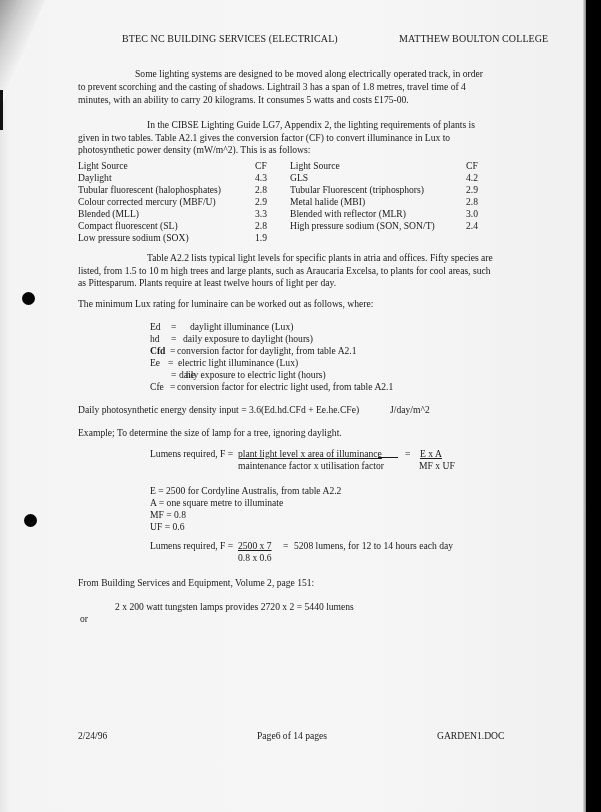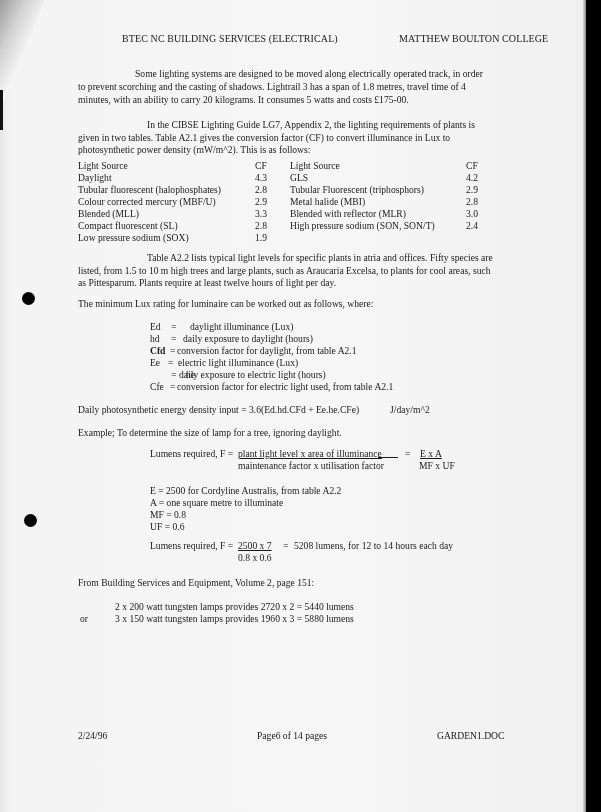--- a/index.html
+++ b/index.html
@@ -149,21 +149,20 @@
     <div class="t" style="left:283px; top:540px;">=</div>
     <div class="t" style="left:294px; top:540px;">5208 lumens, for 12 to 14 hours each day</div>
     <div class="t" style="left:238px; top:552px;">0.8  x  0.6</div>
   </div>
 
   <div class="t" style="left:78px; top:577px;">From Building Services and Equipment, Volume 2, page 151:</div>
 
   <div class="t" style="left:78px; top:601px;"></div>
   <div class="t" style="left:115px; top:601px;">2  x  200 watt tungsten lamps provides 2720  x  2 = 5440 lumens</div>
   <div class="t" style="left:80px; top:613px;">or</div>
-  <div class="t" style="left:115px; top:613px;">3  x  150 watt tungsten lamps provides 1960  x  3 = 5880 lumens</div>
 
   <div class="t" style="left:78px; top:730px;">2/24/96</div>
   <div class="t" style="left:257px; top:730px;">Page6 of 14 pages</div>
   <div class="t" style="left:437px; top:730px;">GARDEN1.DOC</div>
 </div>
 
 <div class="edge-shadow"></div>
 <div class="edge-black"></div>
 
 </body></html>

